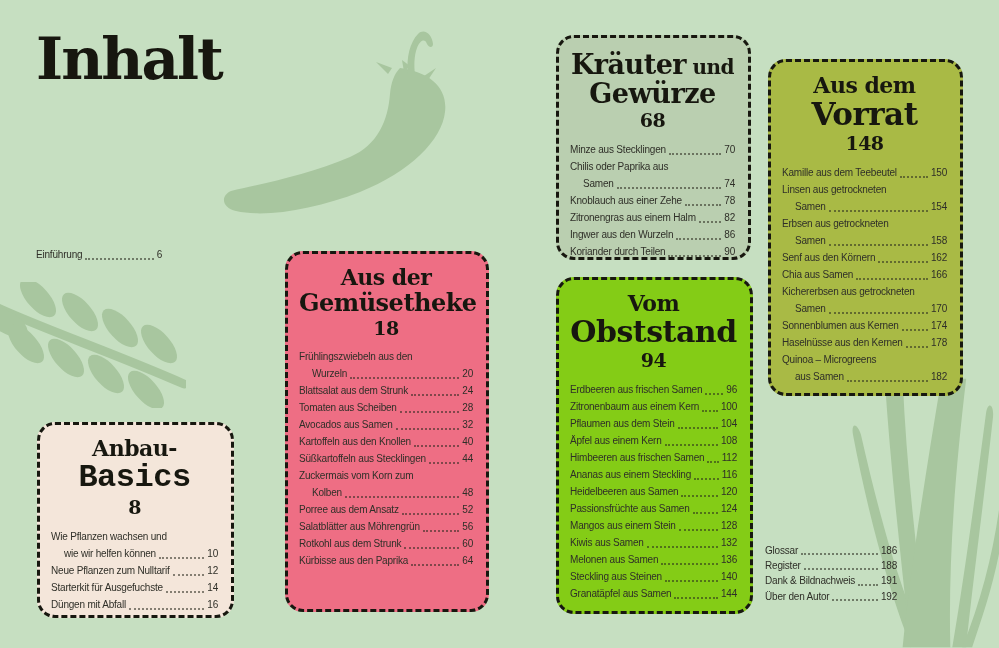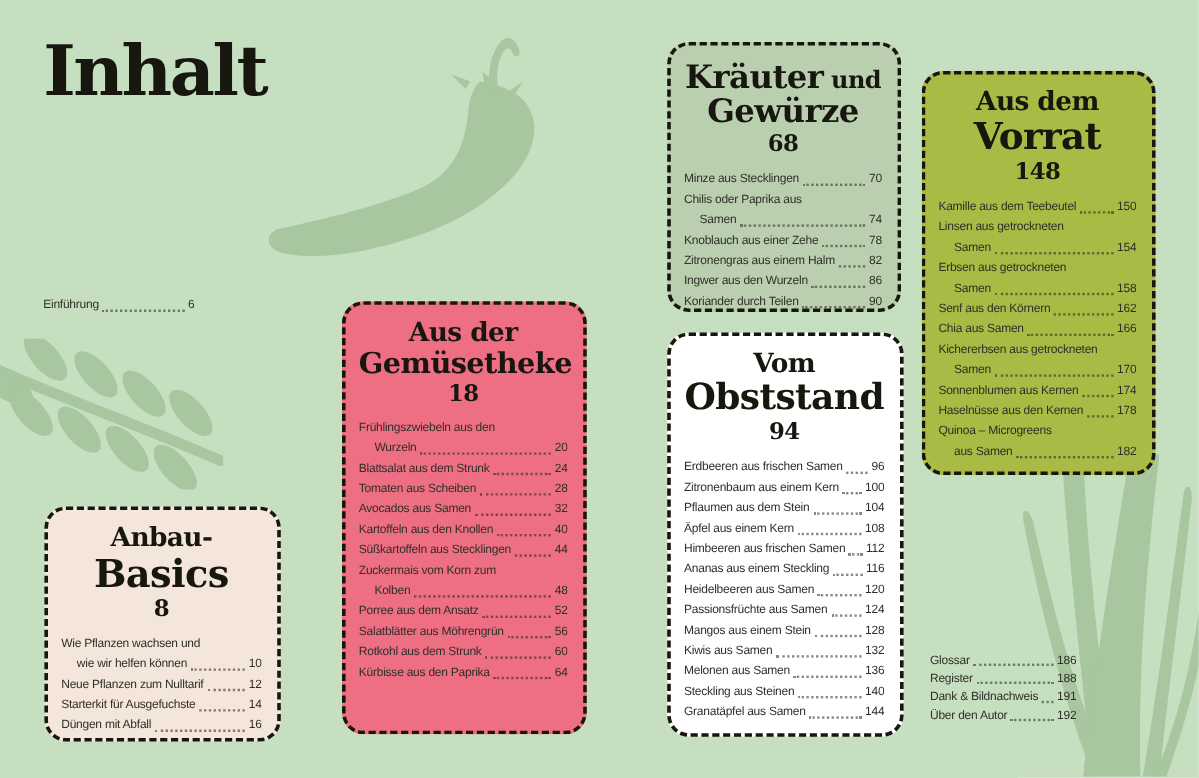--- a/index.html
+++ b/index.html
@@ -20,21 +20,21 @@
   
   .page-title{
     position:absolute;left:36px;top:30px;margin:0;z-index:2;
     font-family:"DejaVu Serif","Liberation Serif",serif;font-weight:700;
     font-size:58px;letter-spacing:-2px;color:var(--ink);line-height:1;
   }
 
   
   .intro-row{position:absolute;left:36px;top:246px;width:126px;z-index:2;}
   .footer{position:absolute;left:765px;top:543px;width:132px;z-index:2;}
-  .footer .eline{line-height:15.2px;margin-left:10px;}
+  .footer .eline{line-height:15.2px;}
 
   
   .card{
     position:absolute;z-index:2;box-sizing:border-box;
     border:3px dashed var(--ink);border-radius:18px;
     padding:10px 13px 8px 11px;
   }
   .card-0{left:37px;top:422px;width:197px;height:196px;}
   .card-1{left:248px;top:251px;width:204px;height:361px;margin-left:37px;}
   .card-2{left:556px;top:35px;width:195px;height:225px;}
@@ -44,21 +44,21 @@
   .card-title{
     text-align:center;color:var(--ink);margin:2px 0 7px 0;
     font-family:"DejaVu Serif","Liberation Serif",serif;font-weight:700;letter-spacing:-0.5px;
   }
   .tline{line-height:1.08;}
   .t-md{font-size:22px;}
   .t-lg{font-size:30px;}
   .card-1 .t-lg{font-size:24px;}
   .card-2 .t-lg{font-size:27px;}
   .card-2 .t-md{font-size:20px;}
-  .card-0 .t-lg{font-size:32px;}
+  .card-0 .t-lg{font-size:32px;font-family:Liberation Mono, monospace;}
   .card-4 .t-lg{font-size:31px;}
   .tpage{font-size:19px;line-height:1.35;}
 
   
   .entries,.intro-row,.footer{font-size:10px;letter-spacing:-0.2px;color:var(--entry-ink);}
   .entry{}
   .eline{display:flex;align-items:flex-end;line-height:17px;white-space:nowrap;overflow:hidden;}
   .eline.cont .elabel{padding-left:13px;}
   .leader{flex:1 1 4px;min-width:4px;border-bottom:2px dotted rgba(40,40,30,0.55);margin:0 3px 3px 3px;}
   .pg{flex:0 0 auto;}
@@ -289,21 +289,21 @@
         <div class="entry">
           <div class="eline">
             <span class="elabel">Koriander durch Teilen</span>
             <span class="leader"></span>
             <span class="pg">90</span>
           </div>
         </div>
       </div>
   </section>
 
-  <section class="card card-3" style="background: #ffffff;">
+  <section class="card card-3" style="background: #84cc16;">
     <header class="card-title">
         <div class="tline"><span class="t-md">Vom</span></div>
         <div class="tline"><span class="t-lg">Obststand</span></div>
         <div class="tpage">94</div>
       </header>
     <div class="entries">
         <div class="entry">
           <div class="eline">
             <span class="elabel">Erdbeeren aus frischen Samen</span>
             <span class="leader"></span>

